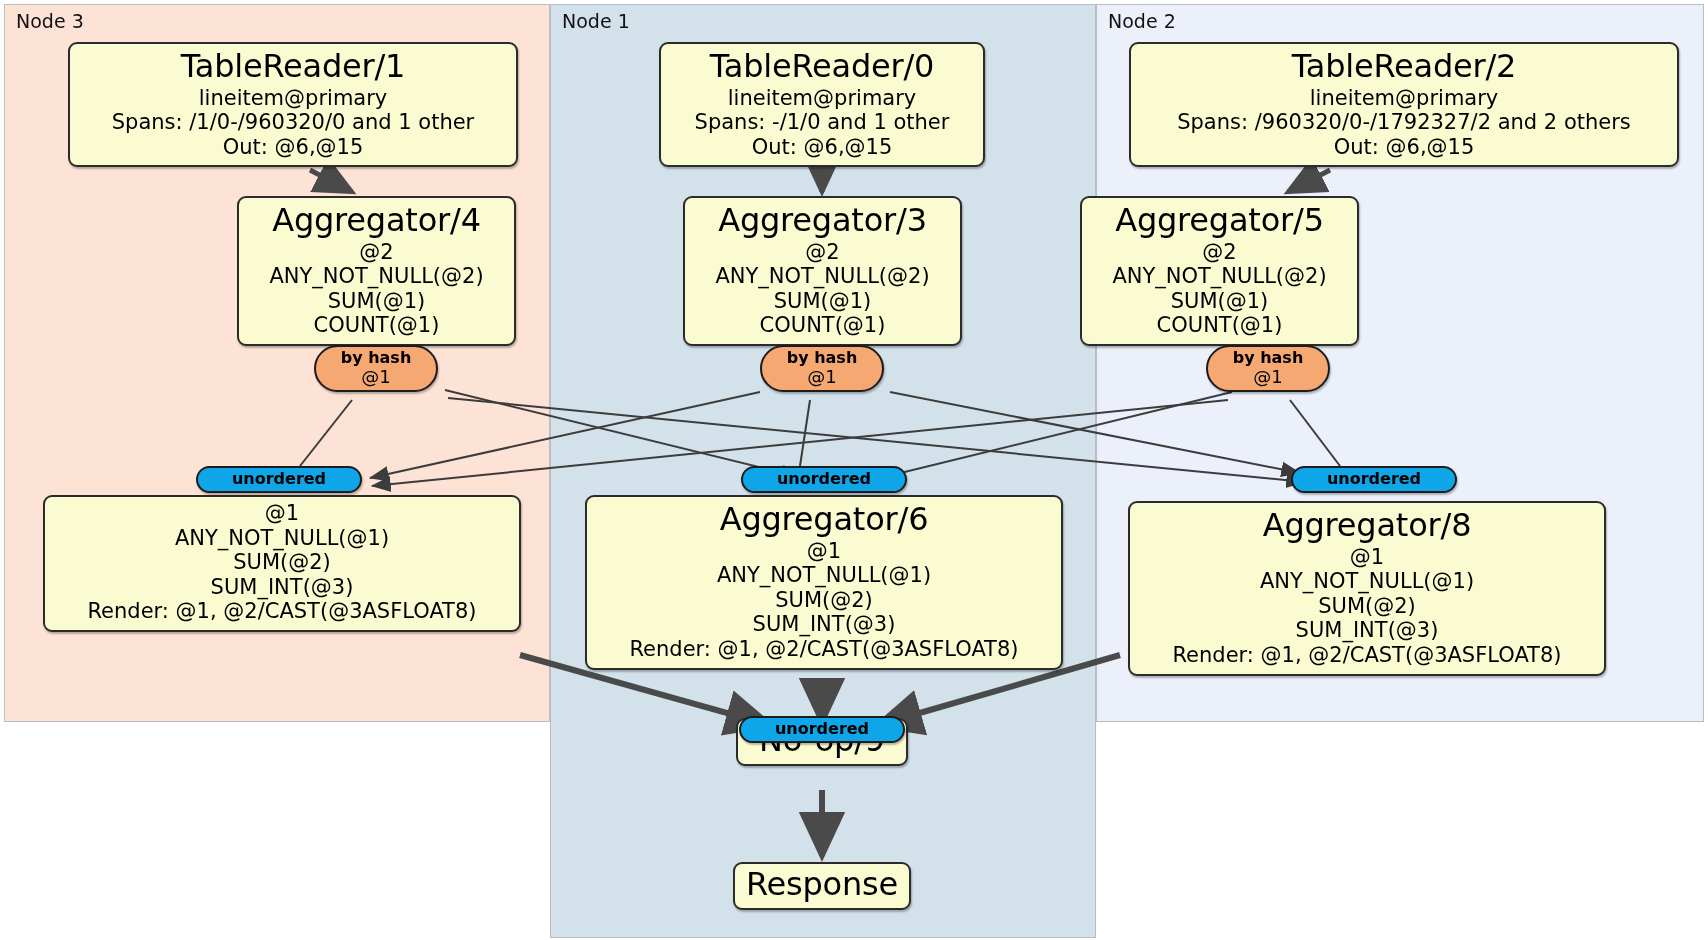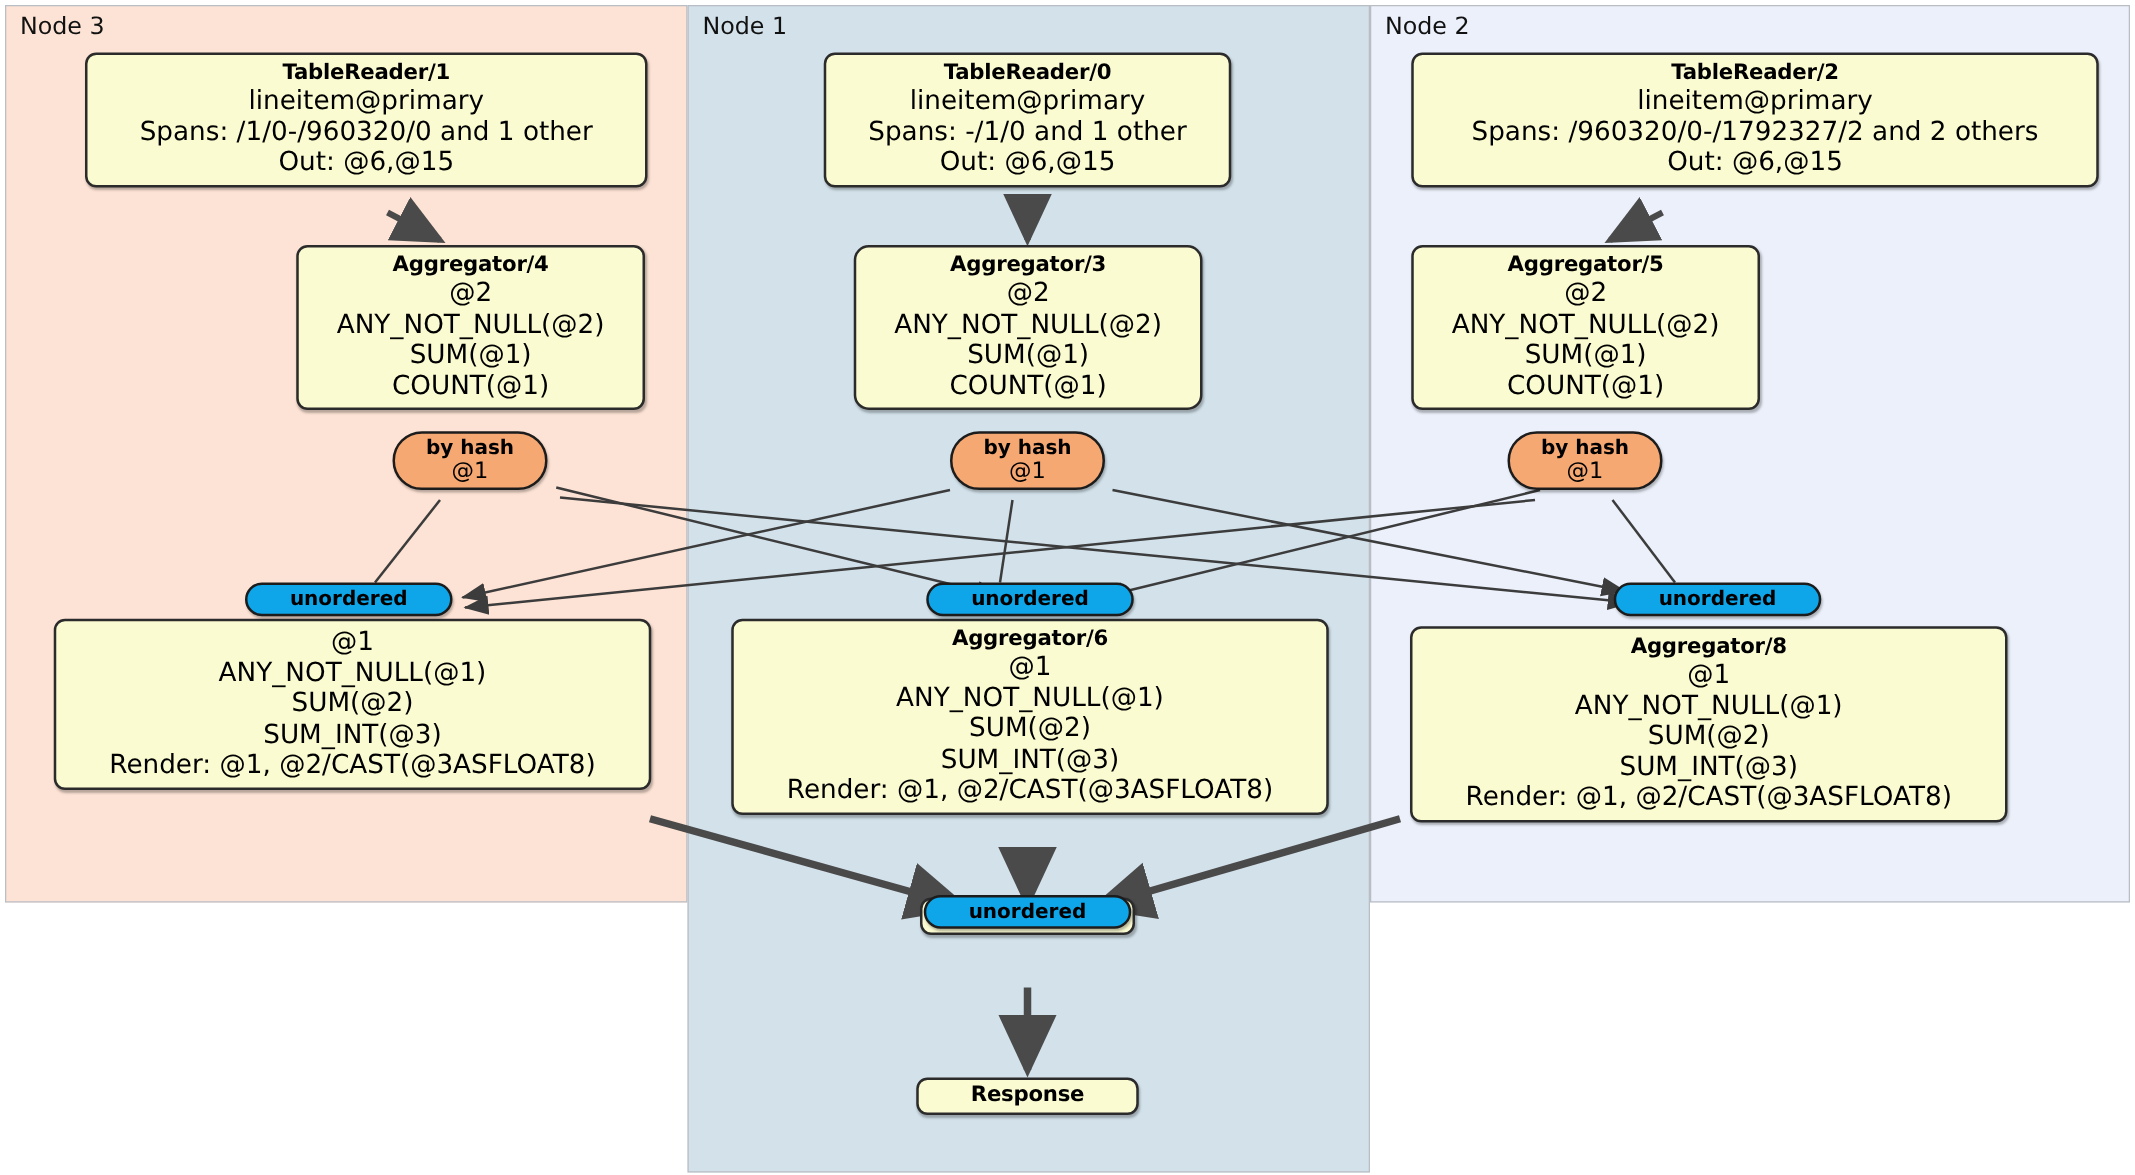--- a/index.html
+++ b/index.html
@@ -49,22 +49,22 @@
     box-sizing: border-box;
     background: #fbfbd2;
     border: 2px solid #2b2b2b;
     border-radius: 9px;
     text-align: center;
     padding: 4px 10px 6px 10px;
     color: #000;
     box-shadow: 1px 2px 2px rgba(0,0,0,0.28);
   }
   .proc .title {
-    font-weight: bold;
-    font-size: 17px;
+    font-weight: normal;
+    font-size: 32px;
     line-height: 1.18;
     letter-spacing: -0.2px;
     white-space: nowrap;
   }
   .proc .line {
     font-size: 21px;
     line-height: 1.17;
     white-space: nowrap;
   }
 
@@ -167,29 +167,29 @@
   </div>
 
   <div class="proc z-box" id="agg4" style="left:237px; top:196px; width:279px;">
     <div class="title">Aggregator/4</div>
     <div class="line">@2</div>
     <div class="line">ANY_NOT_NULL(@2)</div>
     <div class="line">SUM(@1)</div>
     <div class="line">COUNT(@1)</div>
   </div>
 
-  <div class="proc z-box" id="agg3" style="left:683px; top:196px; width:279px;border-radius:12px;">
+  <div class="proc z-box" id="agg3" style="left:683px; top:196px; width:279px;">
     <div class="title">Aggregator/3</div>
     <div class="line">@2</div>
     <div class="line">ANY_NOT_NULL(@2)</div>
     <div class="line">SUM(@1)</div>
     <div class="line">COUNT(@1)</div>
   </div>
 
-  <div class="proc z-box" id="agg5" style="left:1129px; top:196px; width:279px;">
+  <div class="proc z-box" id="agg5" style="left:1080px; top:196px; width:279px;">
     <div class="title">Aggregator/5</div>
     <div class="line">@2</div>
     <div class="line">ANY_NOT_NULL(@2)</div>
     <div class="line">SUM(@1)</div>
     <div class="line">COUNT(@1)</div>
   </div>
 
   <div class="pill hash z-top" style="left:314px; top:345px; width:124px;">
     <div class="pl-title">by hash</div>
     <div class="pl-sub">@1</div>

